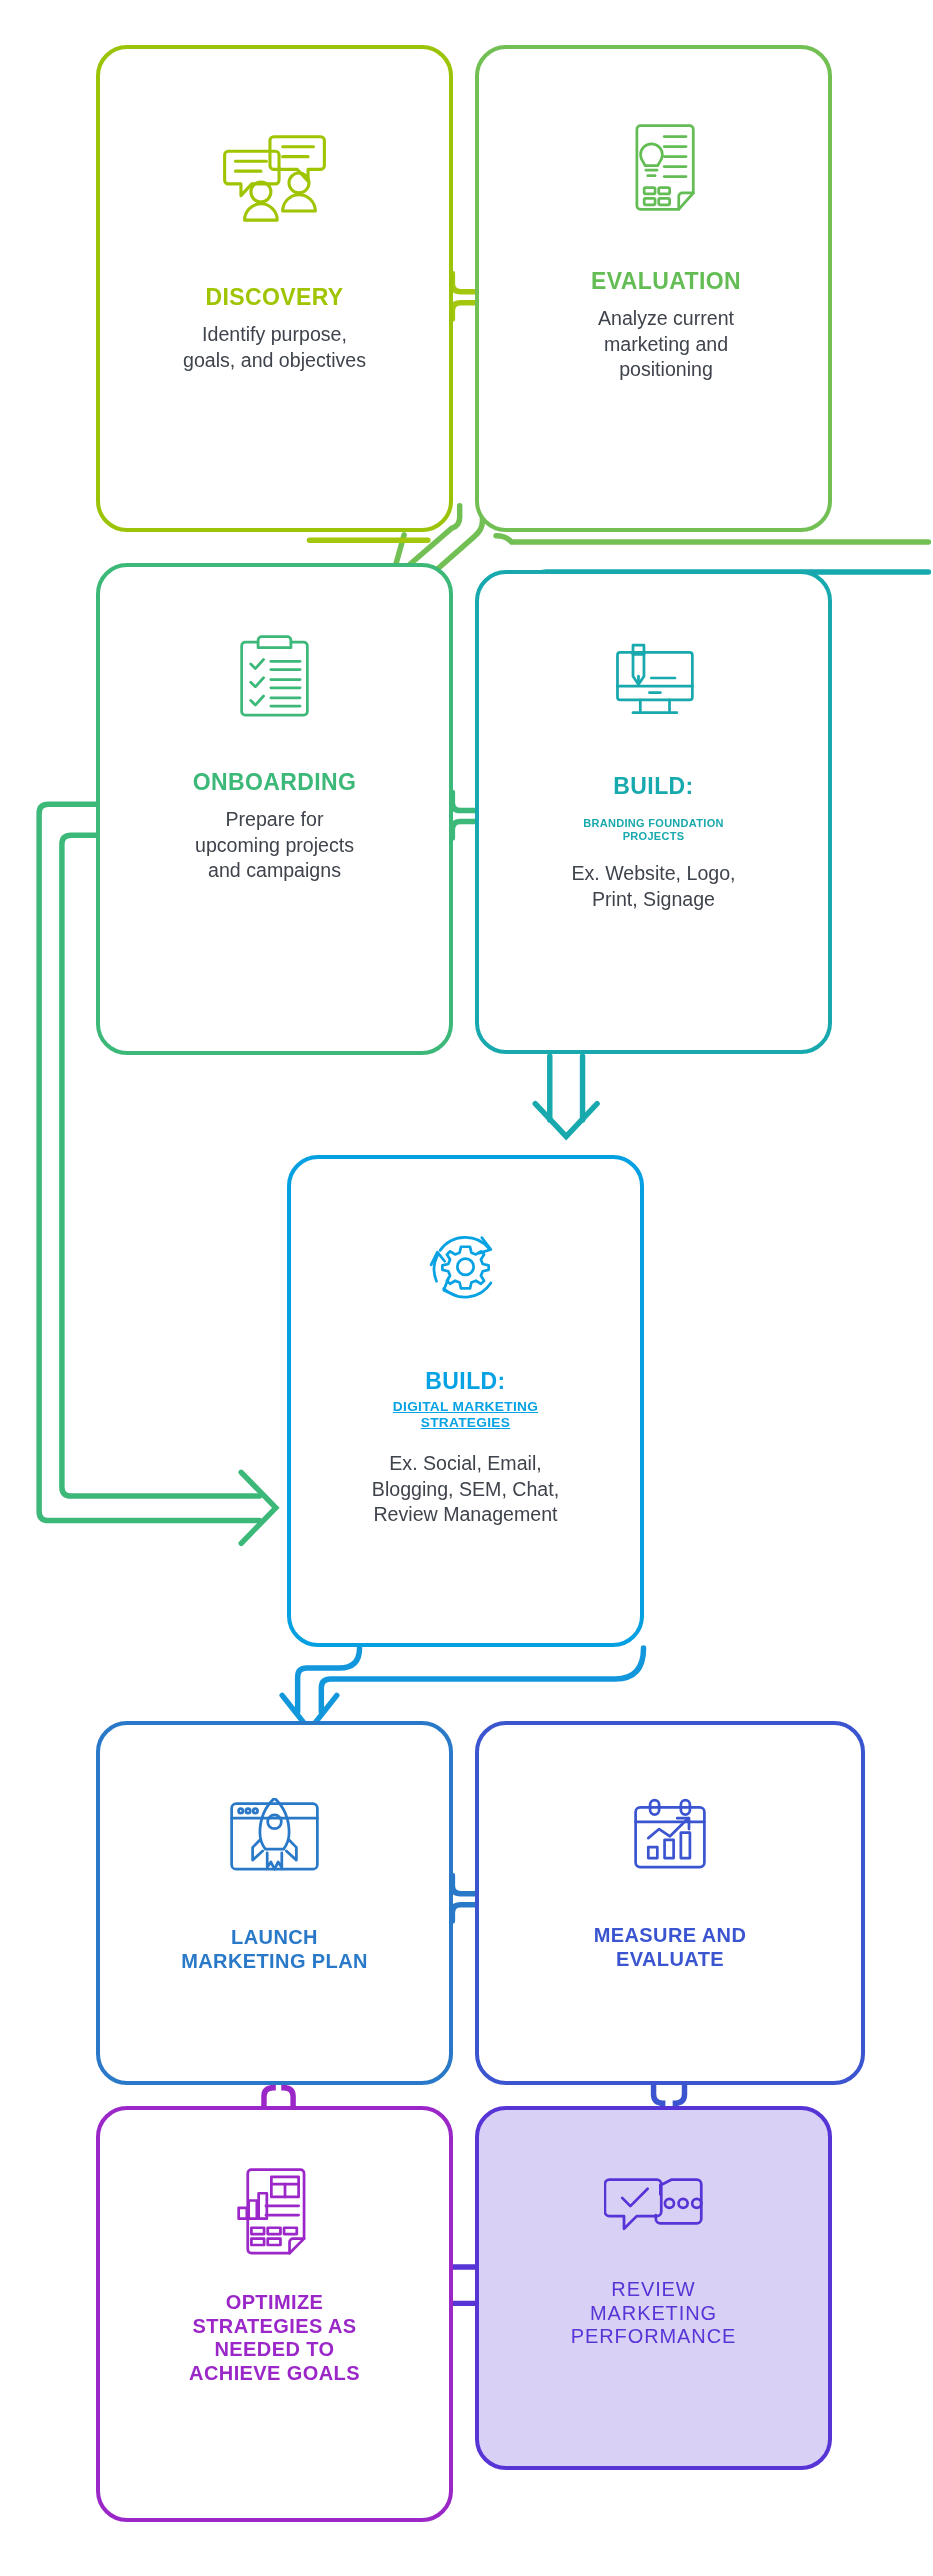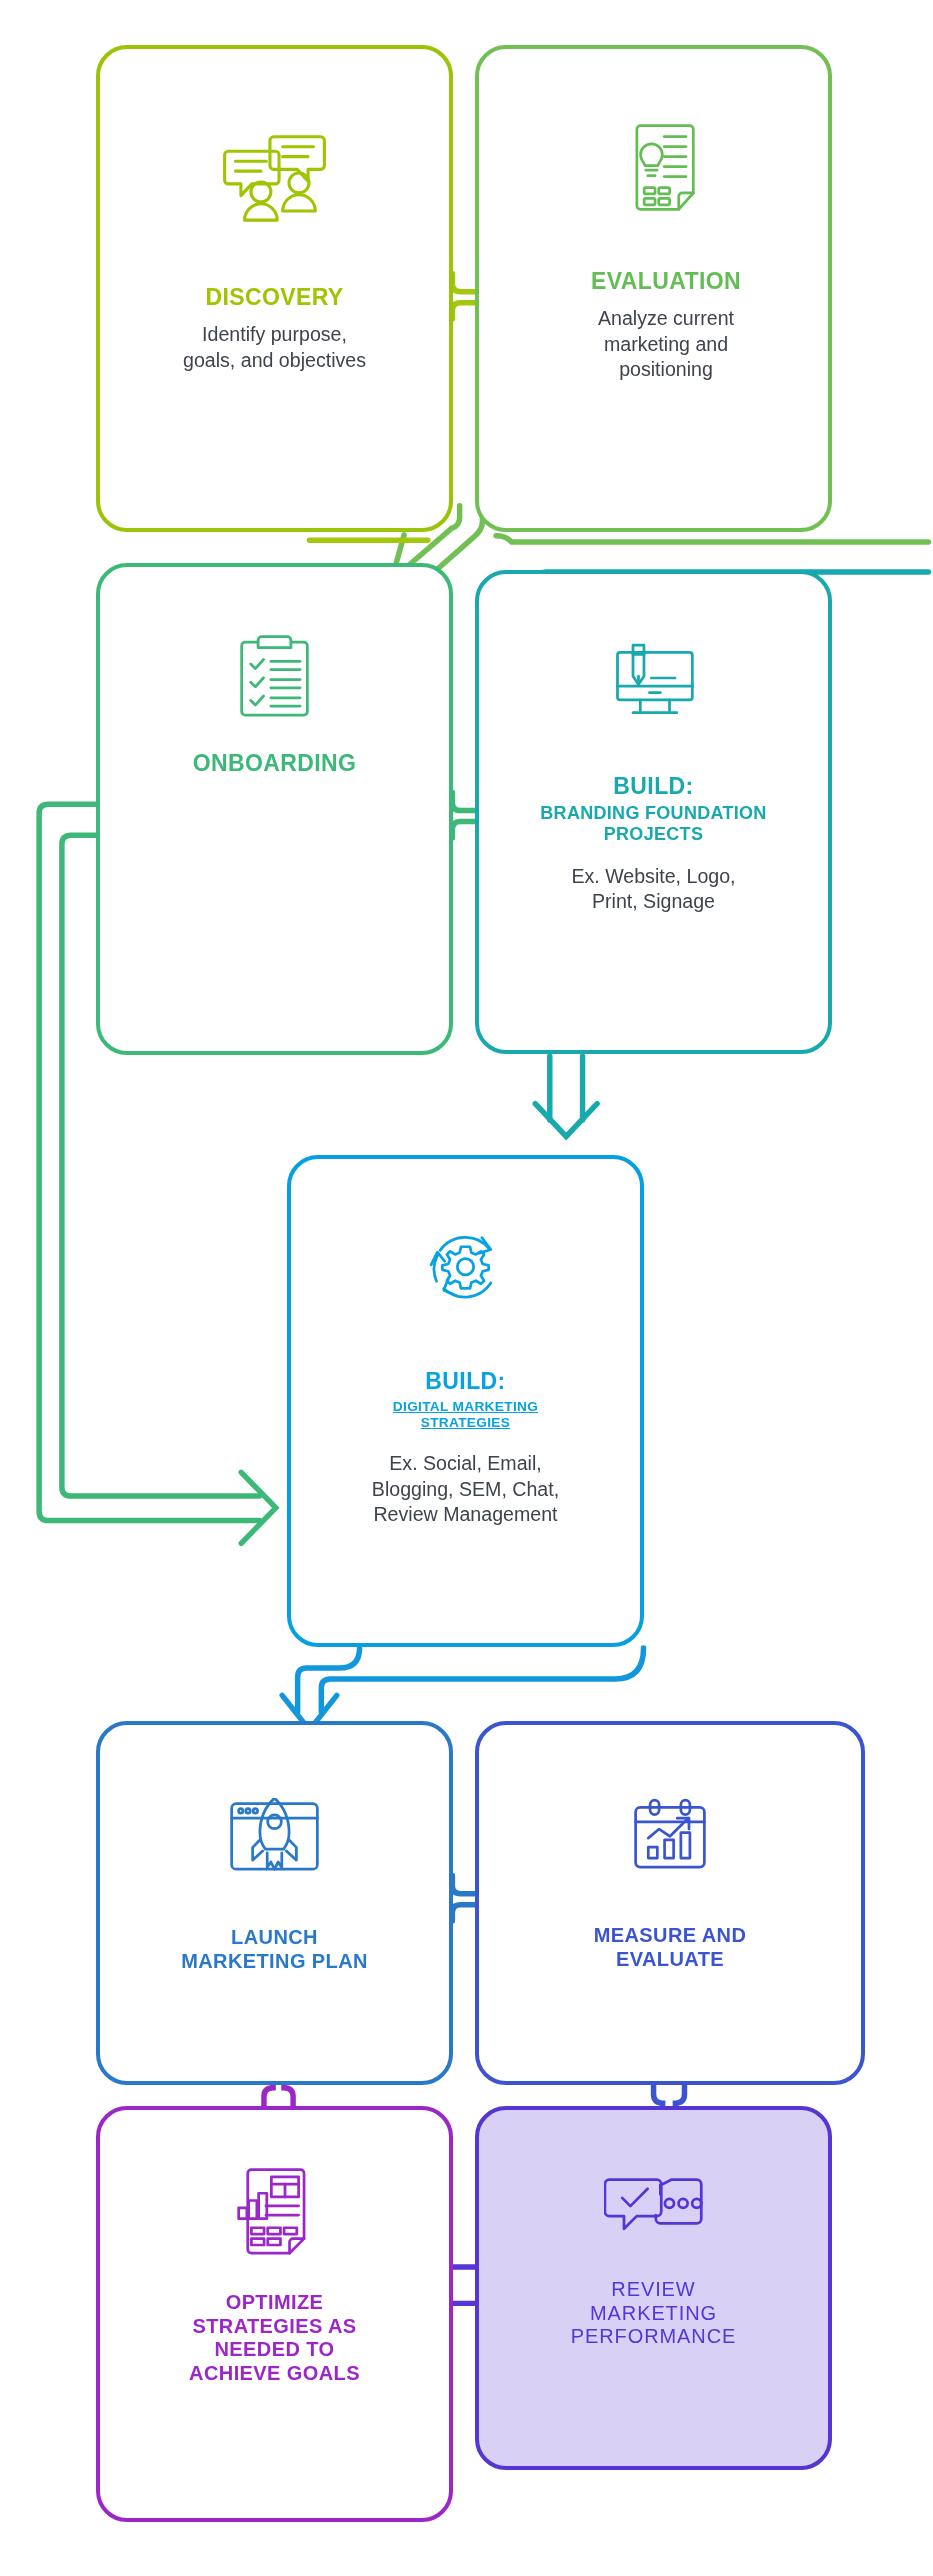--- a/index.html
+++ b/index.html
@@ -55,27 +55,27 @@
   #card-discovery .title{margin-top:62px;font-size:23px;color:#9fc400;}
   #card-discovery .desc{margin-top:11px;}
 
   #card-evaluation{ left:475px; top:45px;  width:357px; height:487px; border-color:#72bf54;padding-left:25px; }
   #card-evaluation .icon-wrap{margin-top:73px;}
   #card-evaluation .title{margin-top:55px;font-size:23px;color:#63bd54;}
   #card-evaluation .desc{margin-top:11px;}
 
   #card-onboarding{ left:96px; top:563px; width:357px; height:492px; border-color:#3cb878; }
   #card-onboarding .icon-wrap{margin-top:66px;}
-  #card-onboarding .title{margin-top:33px;font-size:23px;color:#3cb878;}
+  #card-onboarding .title{margin-top:52px;font-size:23px;color:#3cb878;}
   #card-onboarding .desc{margin-top:11px;}
 
   #card-build-branding{ left:475px; top:570px; width:357px; height:484px; border-color:#17a9ad; }
   #card-build-branding .icon-wrap{margin-top:62px;}
   #card-build-branding .title{margin-top:53px;font-size:23px;color:#17a9ad;}
-  #card-build-branding .subtitle{margin-top:3px;font-size:18px;color:#17a9ad;}
+  #card-build-branding .subtitle{margin-top:17px;font-size:11px;color:#17a9ad;}
   #card-build-branding .desc{margin-top:18px;}
 
   #card-build-digital{ left:287px; top:1155px; width:357px; height:492px; border-color:#05a0e2; }
   #card-build-digital .icon-wrap{margin-top:66px;}
   #card-build-digital .title{margin-top:56px;font-size:23px;color:#07a2e3;}
   #card-build-digital .subtitle{margin-top:3.6px;font-size:13.7px;color:#07a2e3;text-decoration:underline;}
   #card-build-digital .desc{margin-top:20px;}
 
   #card-launch{ left:96px; top:1721px; width:357px; height:364px; border-color:#2a79c8; }
   #card-launch .icon-wrap{margin-top:73px;}
@@ -223,20 +223,23 @@
         <polyline points="14,74 19,79 28,69"></polyline>
         <line x1="36" y1="31" x2="68" y2="31"></line>
         <line x1="36" y1="40" x2="68" y2="40"></line>
         <line x1="36" y1="51" x2="68" y2="51"></line>
         <line x1="36" y1="60" x2="68" y2="60"></line>
         <line x1="36" y1="71" x2="68" y2="71"></line>
         <line x1="36" y1="80" x2="68" y2="80"></line>
       </svg>
     </div>
     <p class="title">ONBOARDING</p>
+    <p class="desc" style="white-space:pre-line;">Prepare for
+upcoming projects
+and campaigns</p>
   </div>
 
   <div class="card" id="card-build-branding">
     <div class="icon-wrap">
       <svg width="86" height="84" viewBox="0 0 94 92" fill="none" stroke="#17a9ad" stroke-width="3" stroke-linecap="round" stroke-linejoin="round">
         <path d="M10,18 h76 a3,3 0 0 1 3,3 v46 a3,3 0 0 1 -3,3 h-76 a3,3 0 0 1 -3,-3 v-46 a3,3 0 0 1 3,-3 z"></path>
         <line x1="7" y1="55" x2="89" y2="55"></line>
         <line x1="42" y1="62" x2="54" y2="62"></line>
         <line x1="32" y1="70" x2="32" y2="82"></line>
         <line x1="64" y1="70" x2="64" y2="82"></line>

